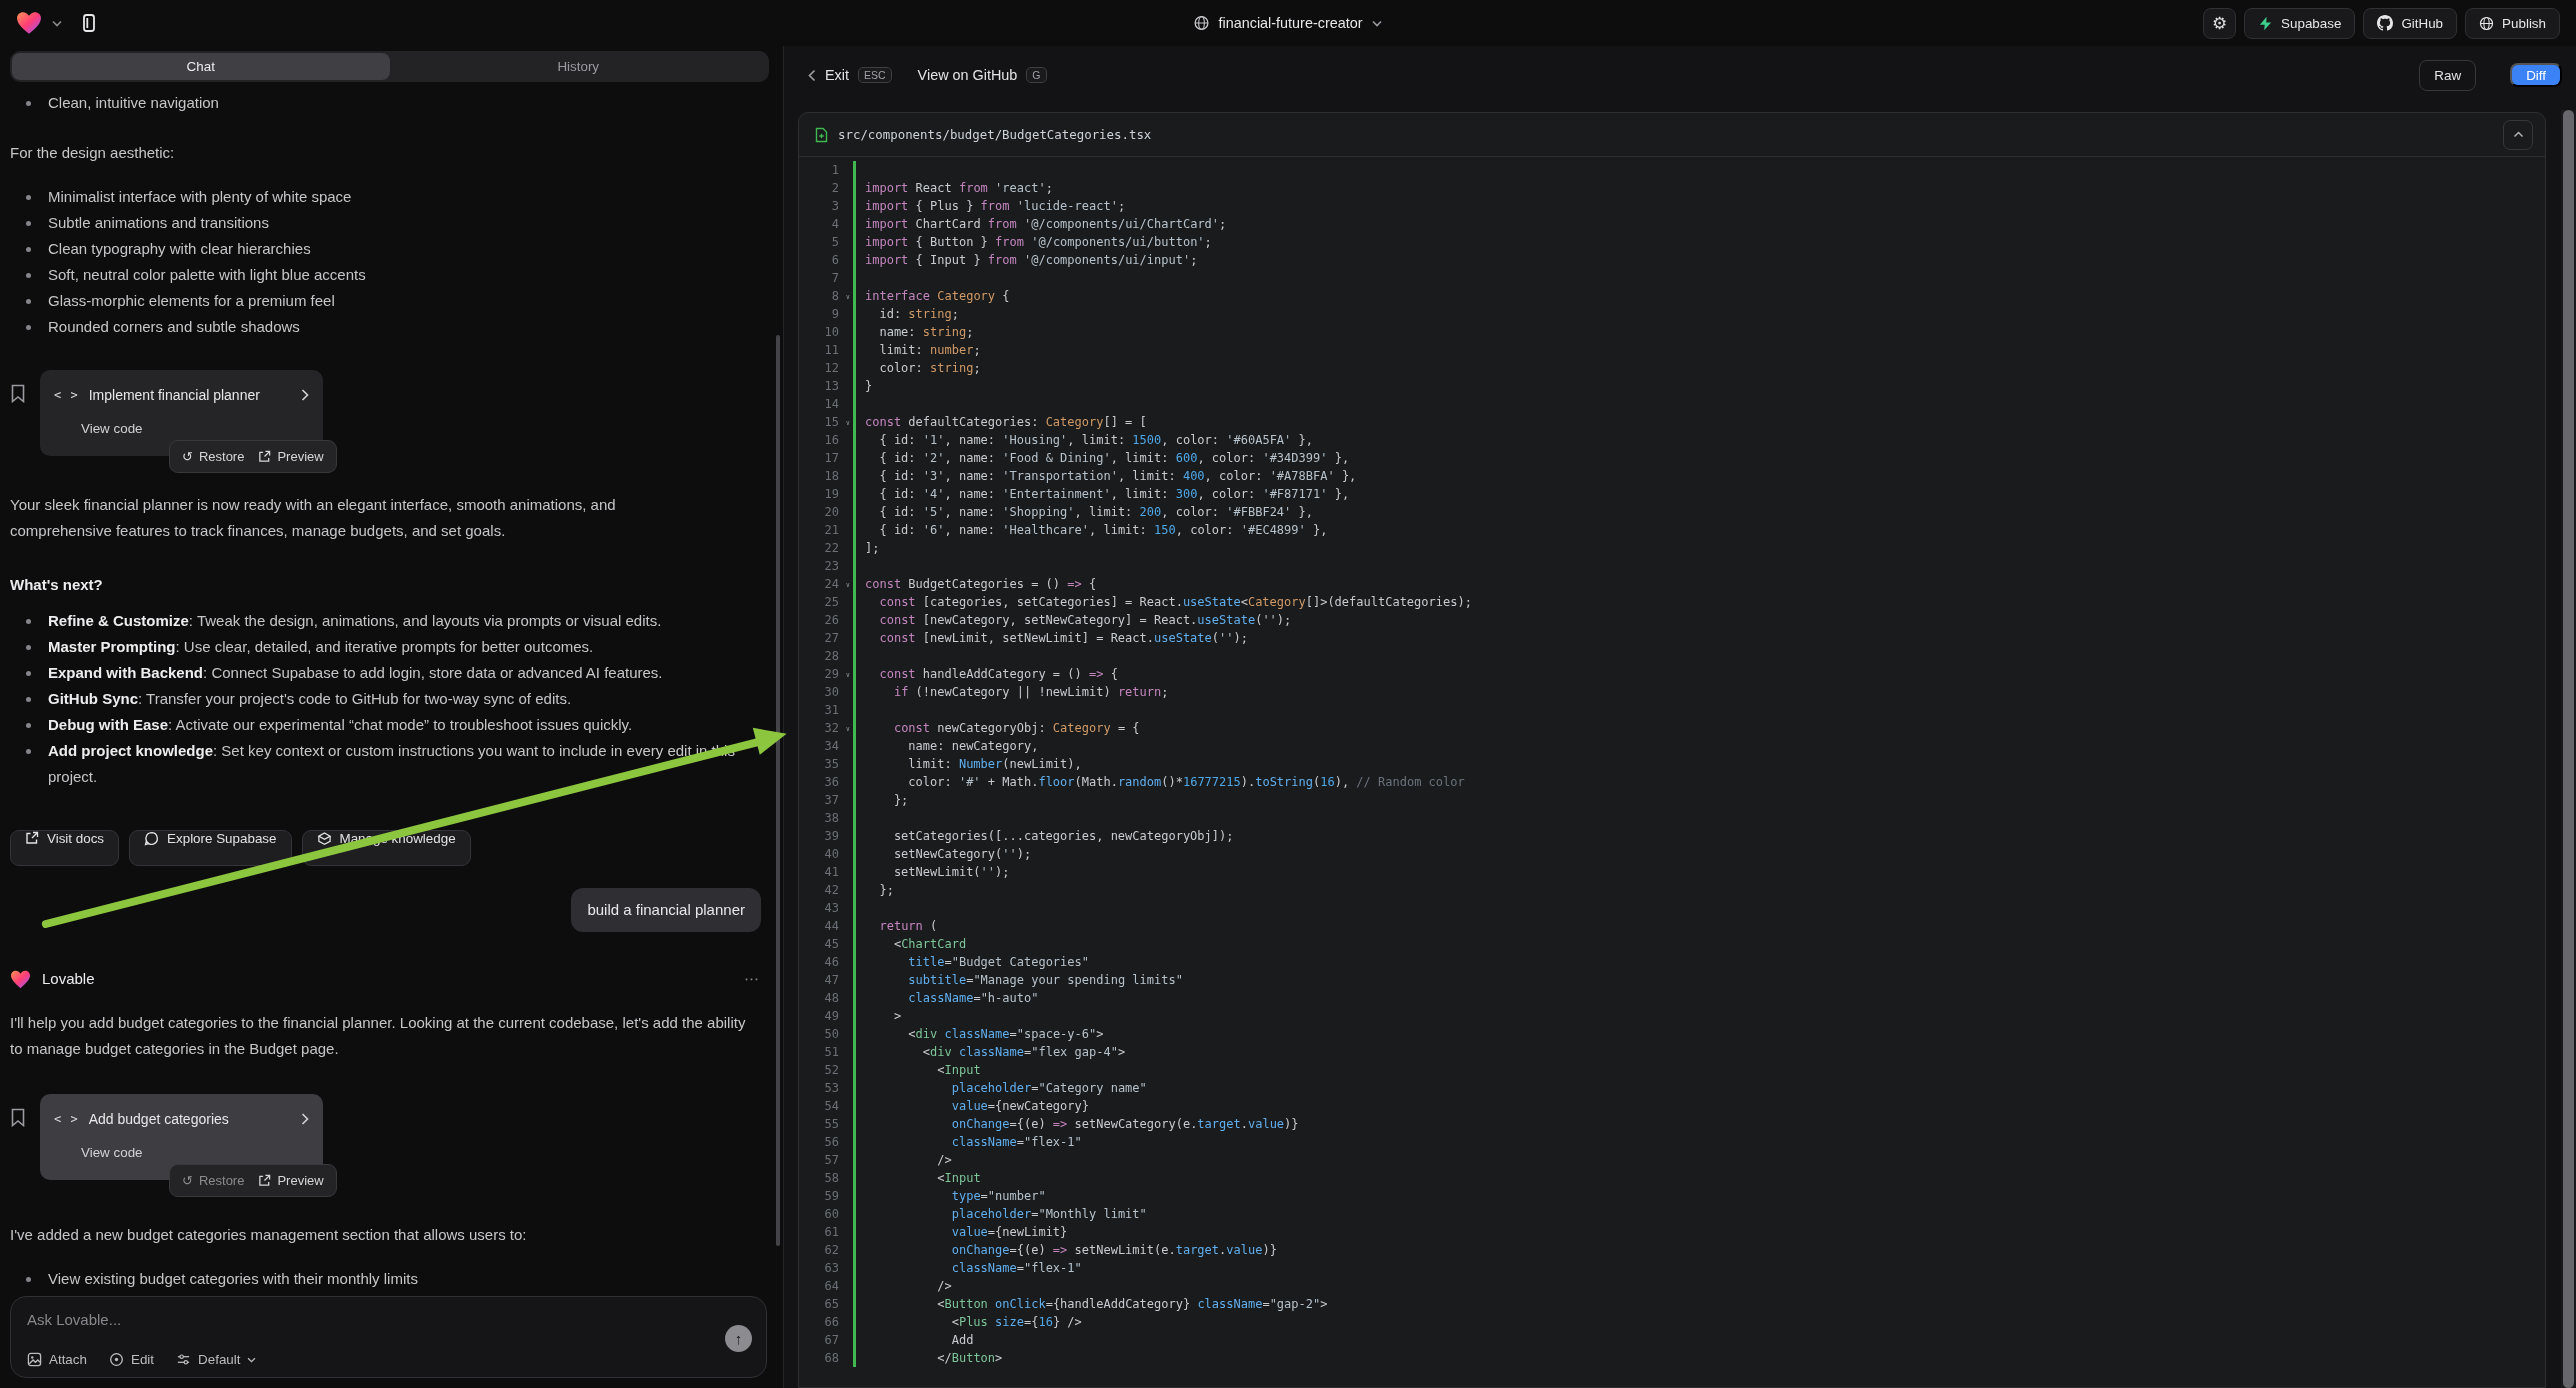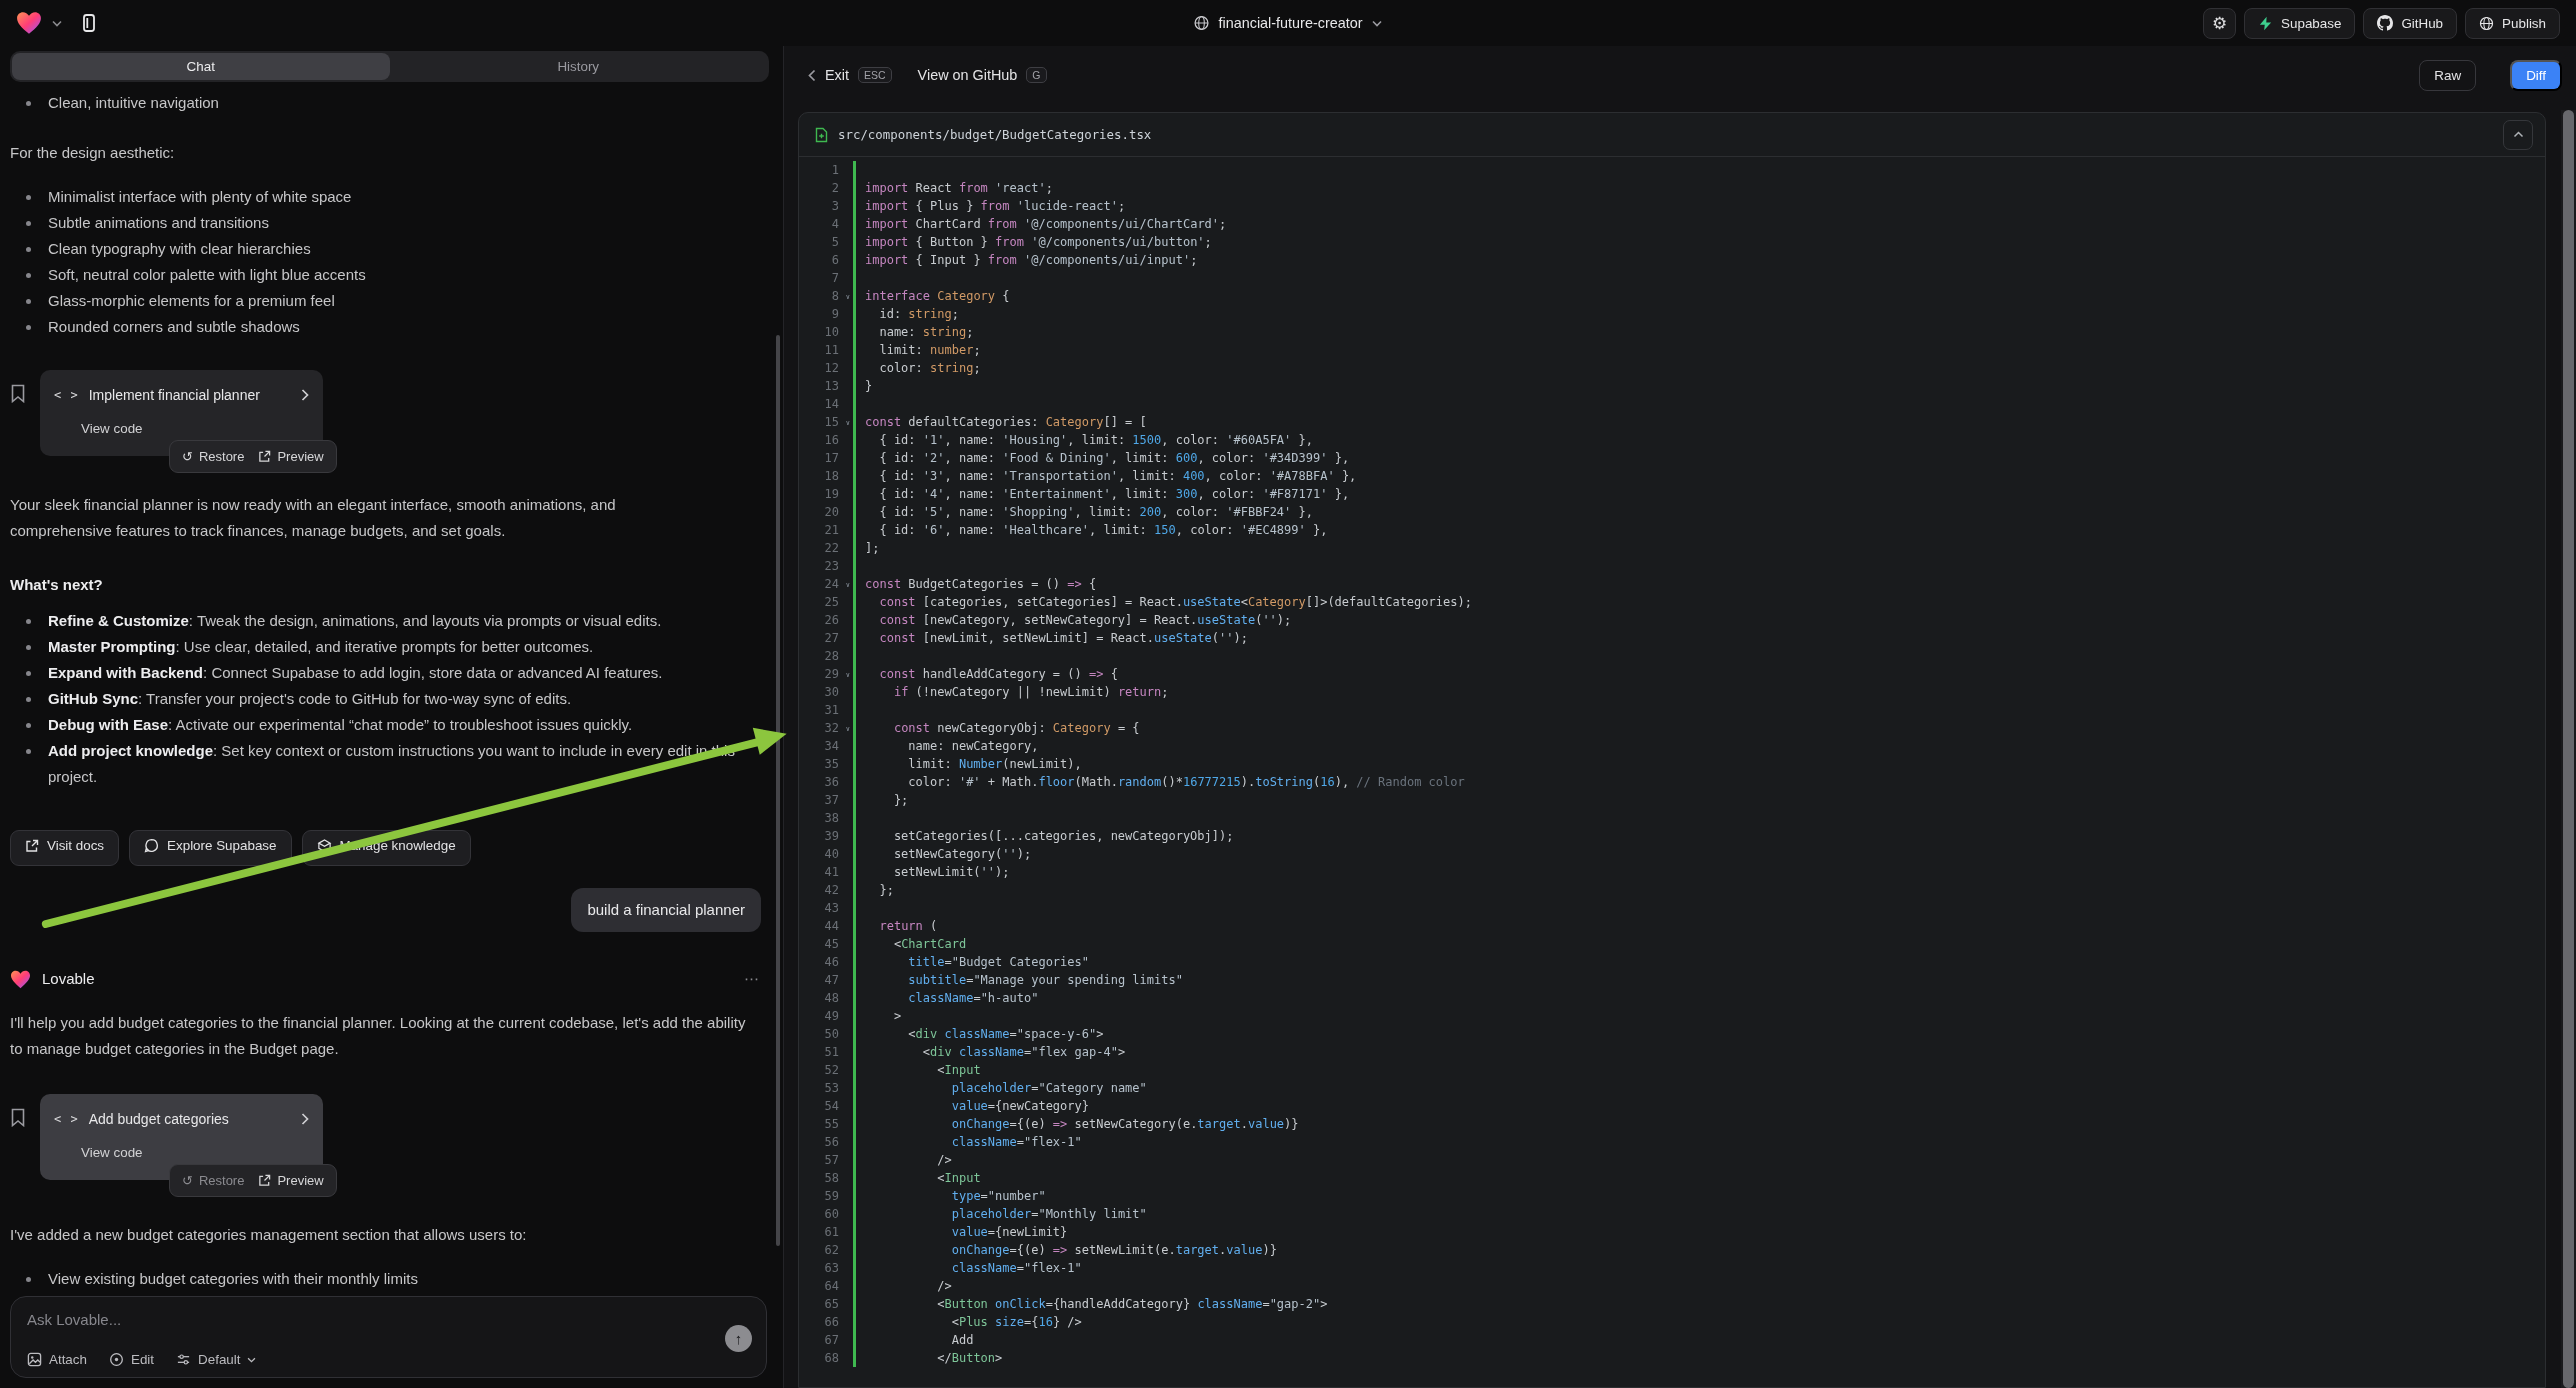--- a/index.html
+++ b/index.html
@@ -52,21 +52,21 @@
   .cc-title { flex:1; }
   .cc-code-glyph { font-family:"DejaVu Sans Mono", monospace; font-size:12px; color:#d8d8da; letter-spacing:1px; }
   .cc-view { margin-left:27px; margin-top:8px; font-size:13.4px; color:#d2d2d4; }
   .restore-pill { position:absolute; left:129px; bottom:-17px; display:flex; align-items:center;
                   background:#242427; border:1px solid #39393d; border-radius:9px; height:33px;
                   padding:0 12px; gap:14px; font-size:13px; color:#d6d6d8; white-space:nowrap; z-index:5; }
   .pill-item { display:flex; align-items:center; gap:6px; cursor:pointer; }
   .pill-item.dim { color:#8b8b90; }
 
   .action-row { display:flex; gap:10px; margin-top:40px; }
-  .action-btn { height:36px; display:flex; align-items:flex-end; gap:8px; padding:12px 14px;
+  .action-btn { height:36px; display:flex; align-items:flex-start; gap:8px; padding:0 14px;
                 background:#1e1e21; border:1px solid #333338; border-radius:9px; font-size:13.4px;
                 color:#e2e2e4; cursor:pointer; white-space:nowrap; }
 
   .user-bubble { align-self:flex-end; margin-left:auto; background:#2e2e33; border-radius:12px;
                  padding:9px 16px; color:#e8e8ea; font-size:15px; max-width:428px; width:max-content; }
   .bub1 { margin-top:22px; }
 
   .lovable-row { display:flex; align-items:center; gap:11px; margin-top:34px; }
   .lovable-name { font-size:15px; color:#ededef; }
   .more-dots { margin-left:auto; color:#8a8a90; font-size:15px; letter-spacing:2px; }
@@ -87,21 +87,21 @@
   
   .right-panel { flex:1; background:#131315; position:relative; border-left:1px solid #242428; }
   .code-header { height:58px; display:flex; align-items:center; padding:0 14px 0 24px; gap:26px; }
   .hdr-item { display:flex; align-items:center; gap:9px; color:#e4e4e6; font-size:14.4px; cursor:pointer; }
   .back-chev { color:#9a9aa0; }
   kbd { border:1px solid #3e3e43; background:#1a1a1d; border-radius:5px; font-family:"Liberation Sans",sans-serif;
         font-size:10.5px; color:#a2a2a8; padding:2px 5px; line-height:1; }
   .hdr-spacer { flex:1; }
   .raw-btn { height:31px; padding:0 14px; border:1px solid #37373c; border-radius:8px; background:transparent;
              color:#e4e4e6; font-size:13.4px; display:flex; align-items:center; cursor:pointer; }
-  .diff-btn { height:31px; padding:0 14px; border-radius:8px; background:#3b82f6; color:#fff;
+  .diff-btn { height:24px; padding:0 14px; border-radius:8px; background:#3b82f6; color:#fff;
               font-size:13.4px; display:flex; align-items:center; cursor:pointer; }
 
   .file-card { position:absolute; top:66px; left:14px; right:30px; bottom:0; background:#191b1d;
                border:1px solid #2c2e31; border-radius:10px 10px 0 0; overflow:hidden; }
   .file-bar { height:44px; display:flex; align-items:center; padding:0 12px 0 16px; gap:10px;
               border-bottom:1px solid #2c2e31; }
   .file-path { font-family:"DejaVu Sans Mono", monospace; font-size:12.4px; color:#cdd3d9; flex:1; }
   .collapse-btn { width:30px; height:30px; border:1px solid #35373b; border-radius:7px; display:flex;
                   align-items:center; justify-content:center; color:#aeb2b6; cursor:pointer; }
 

